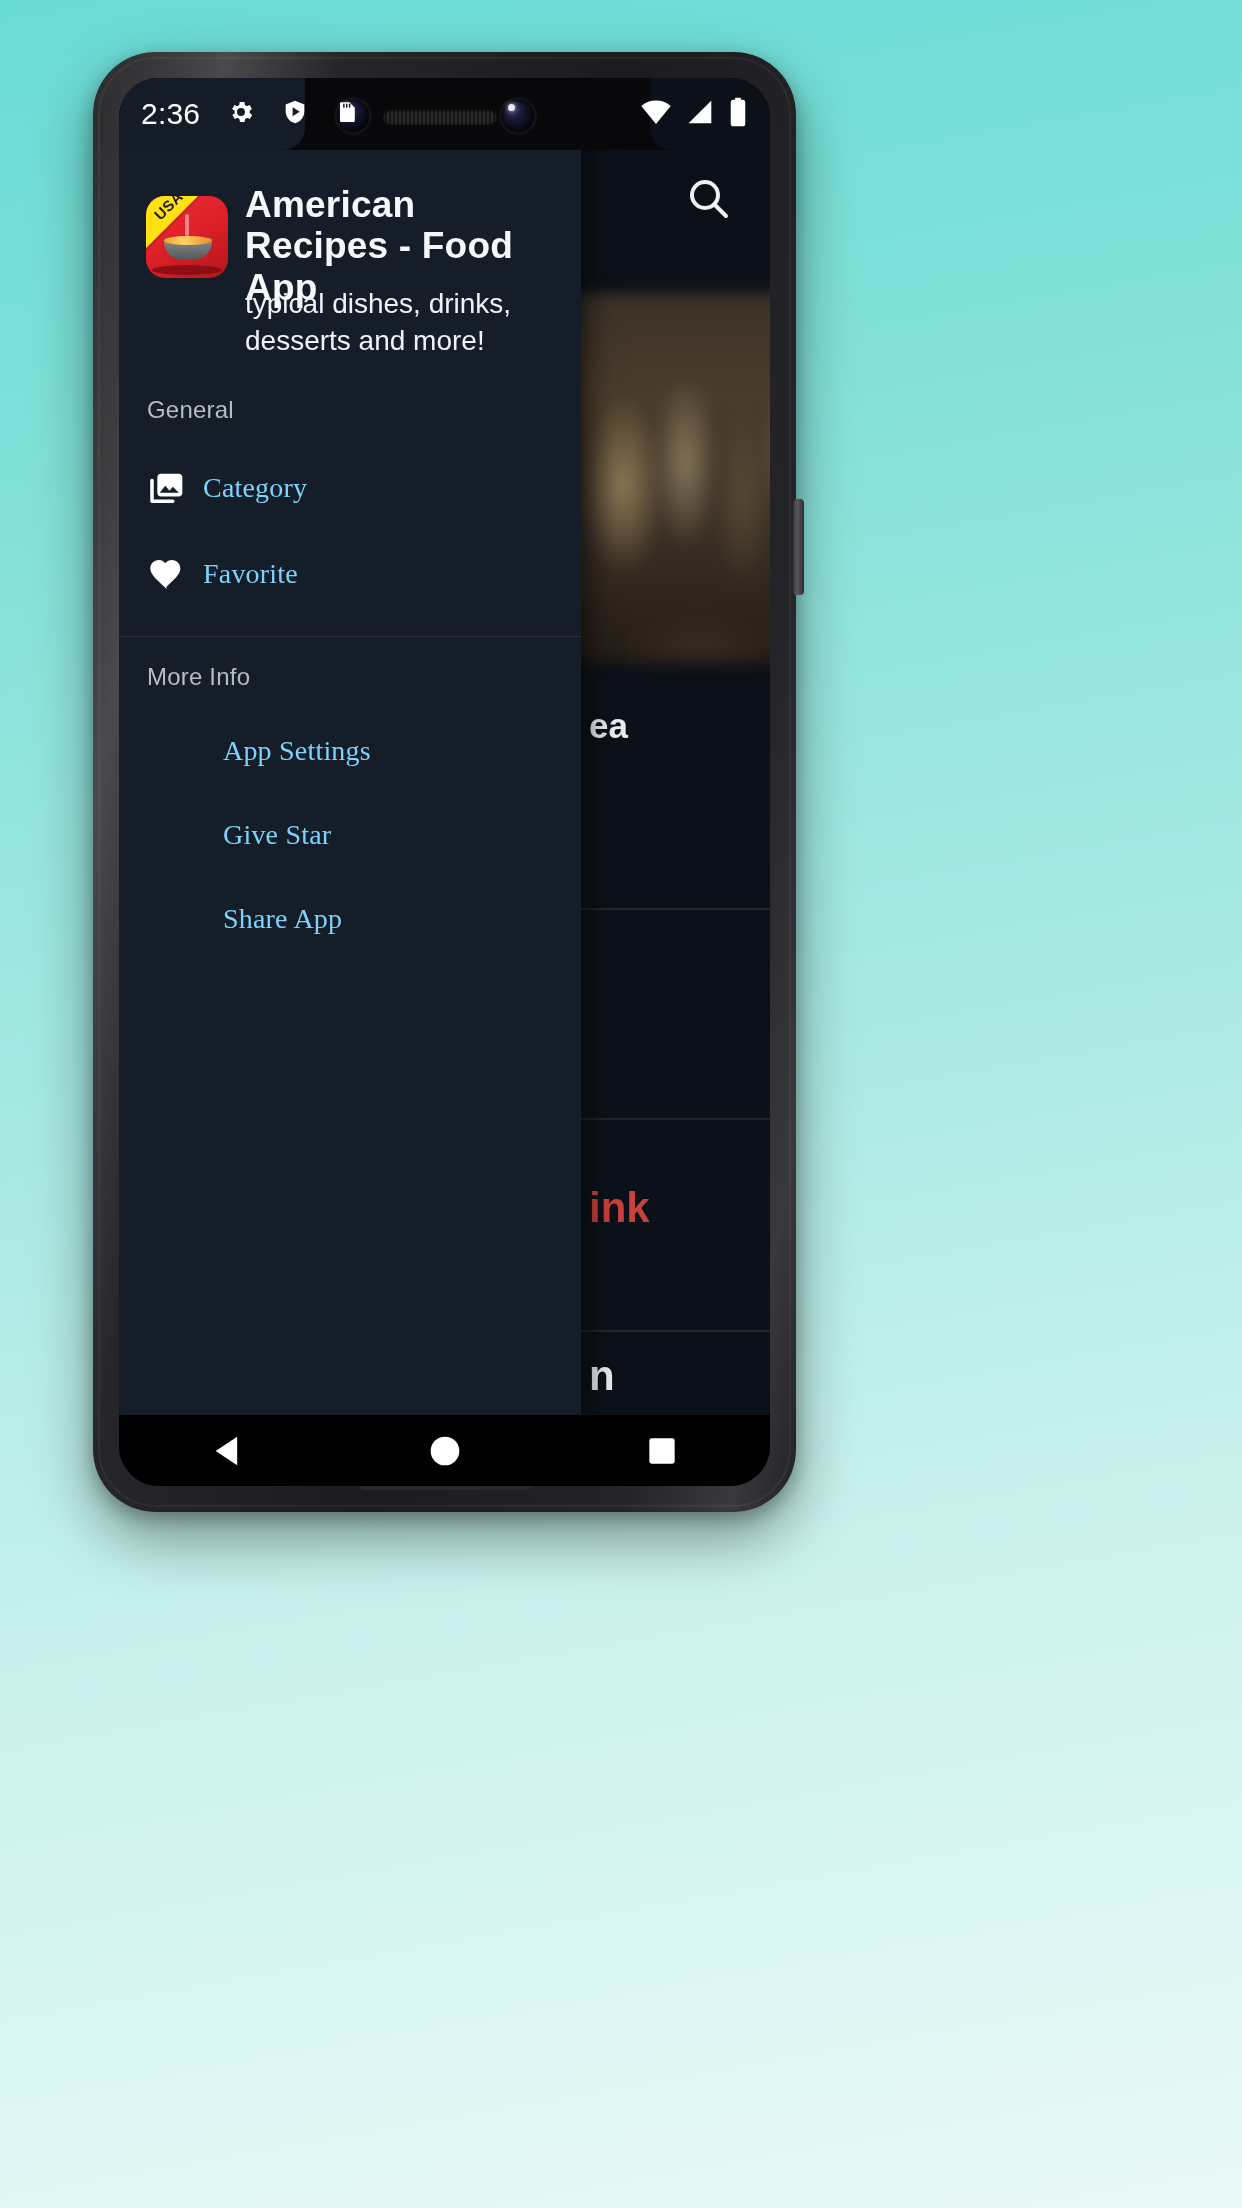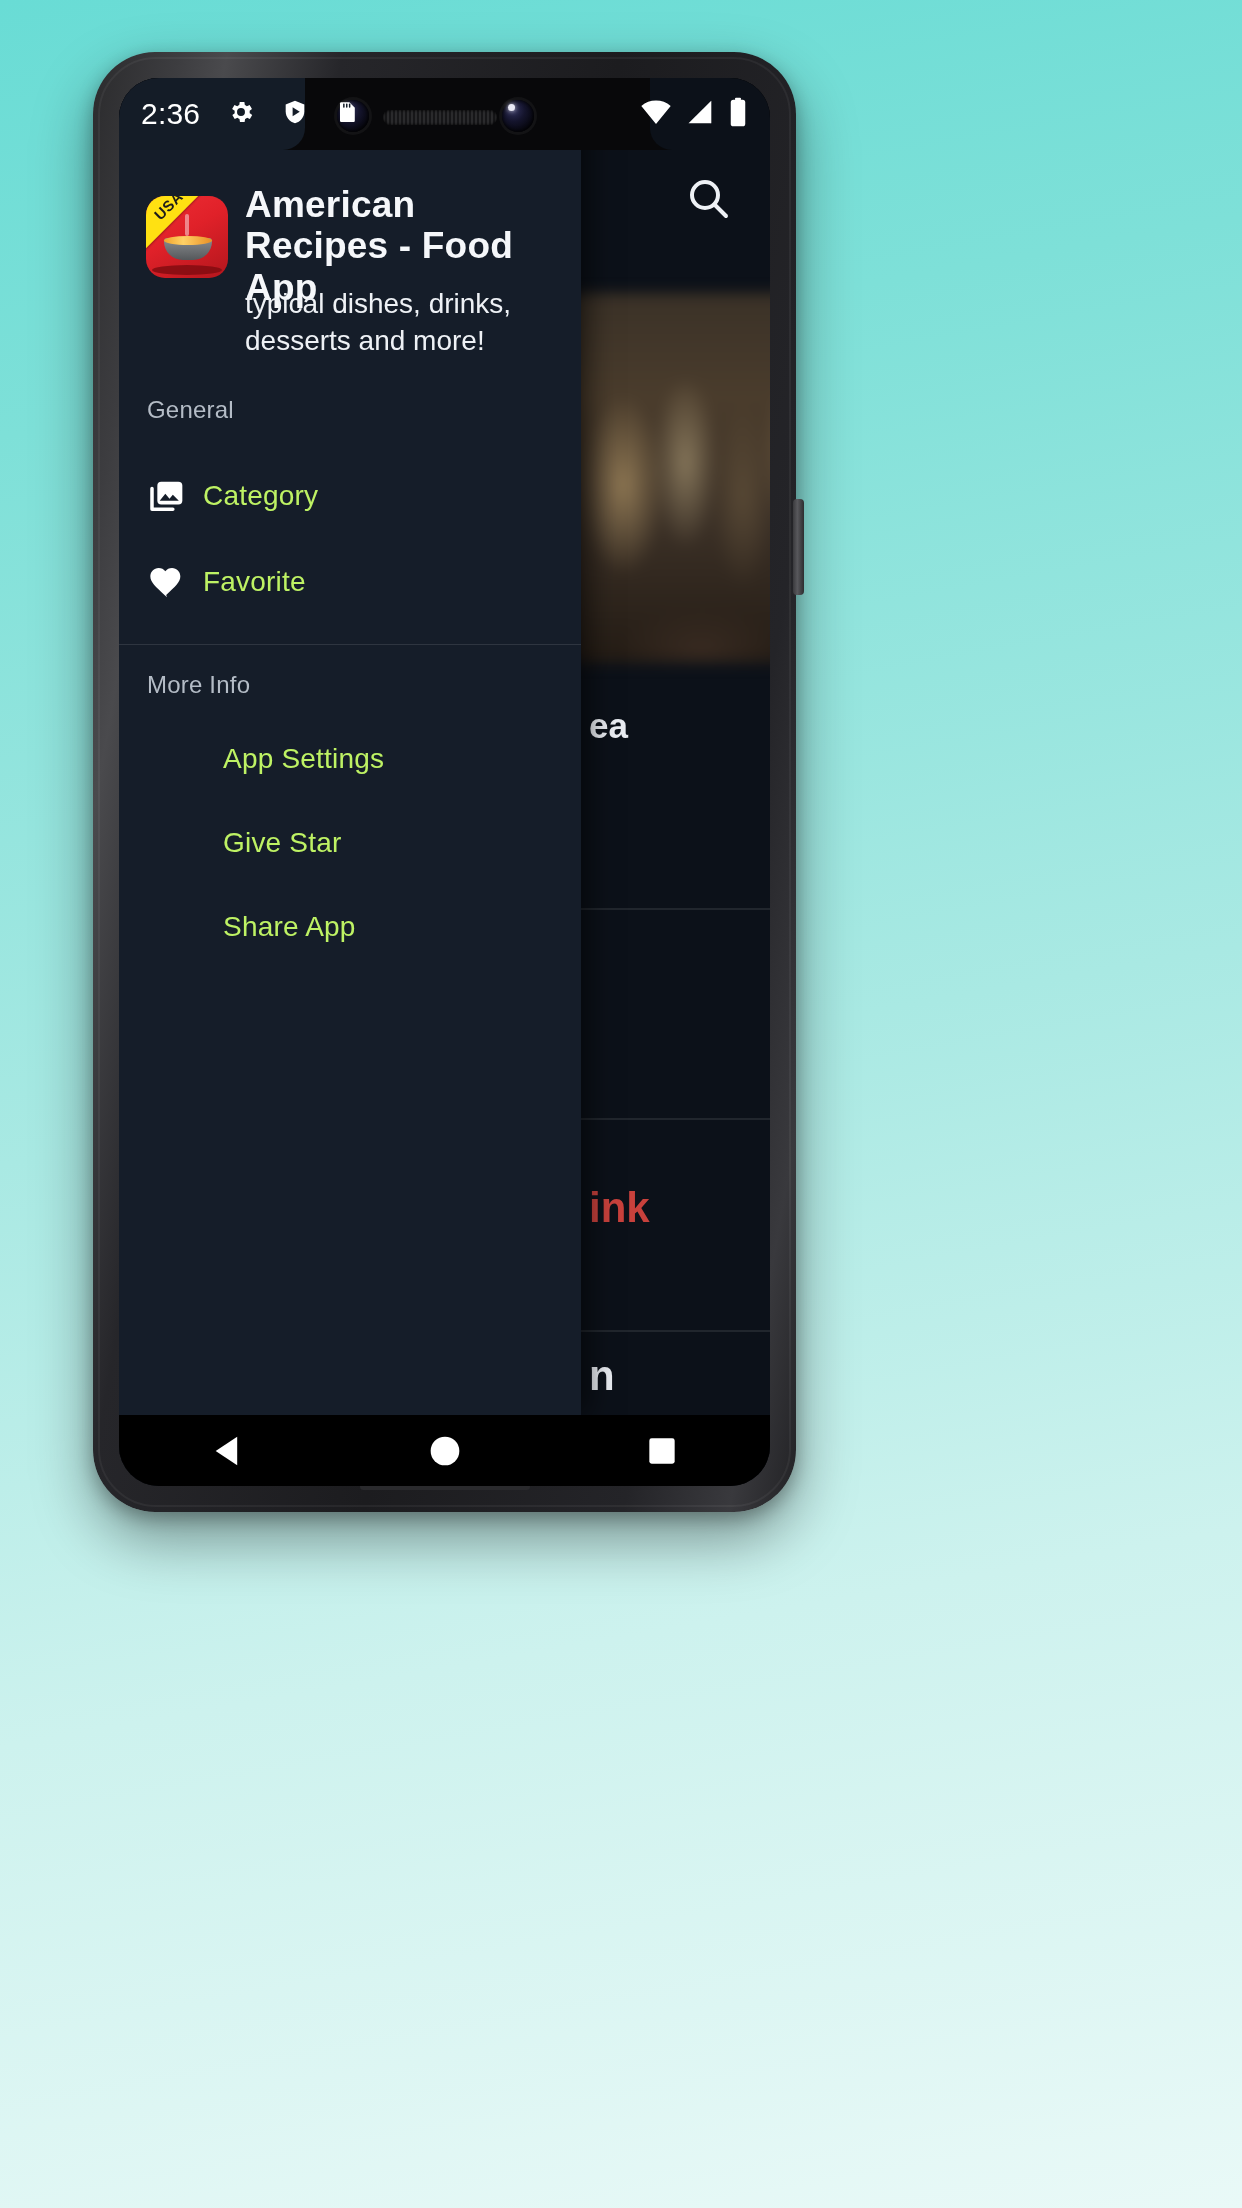--- a/index.html
+++ b/index.html
@@ -146,26 +146,26 @@
     font-size:28px; font-weight:400; line-height:1.32; color:#eef1f5;
   }
 
   .section-label{
     color:#b4bcc6; font-size:24px; padding:0 0 0 28px; letter-spacing:.2px;
   }
   .menu-item{
     display:flex; align-items:center; height:72px; padding-left:28px; cursor:pointer;
   }
   .menu-item .ico{ width:56px; display:flex; align-items:center; }
-  .menu-item .lbl{ color:#bef264; font-size:28px; letter-spacing:.2px; }
+  .menu-item .lbl{ color:#7dd3fc; font-size:28px; letter-spacing:.2px;font-family:Liberation Serif, serif; }
   .menu-item.noicon{ padding-left:104px; }
   .menu-item.noicon .lbl{ font-size:28px; }
 
   #grp-general{ padding-top:18px; }
-  #sec-general-label{ margin-bottom:36px; }
+  #sec-general-label{ margin-bottom:28px; }
   #grp-general .menu-item{ margin-bottom:14px; }
 
   .drawer-divider{ height:1px; background:rgba(255,255,255,.11); margin:26px 0 0 0; }
   #grp-more{ padding-top:26px; }
   #sec-more-label{ margin-bottom:24px; }
   #grp-more .menu-item{ margin-bottom:12px; }
 
   
   #navbar{
     position:absolute; left:0; bottom:0; width:100%; height:71px; z-index:50;

